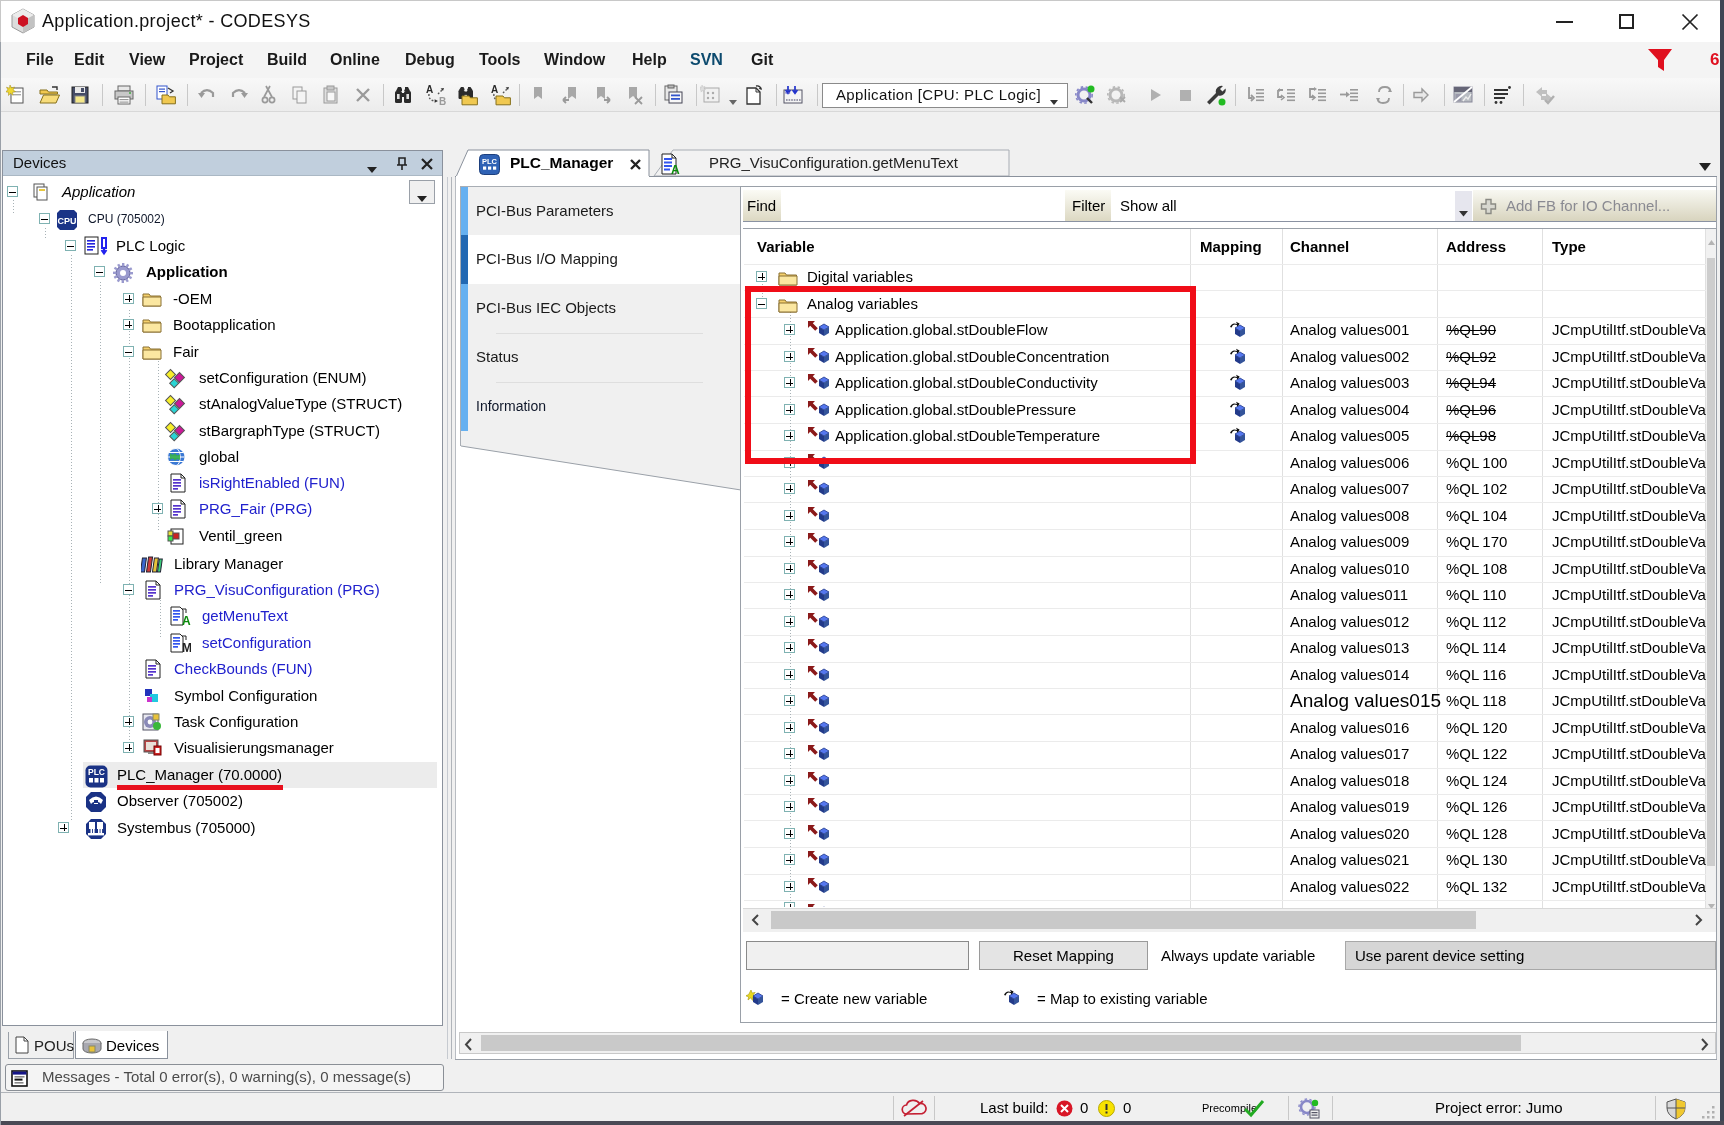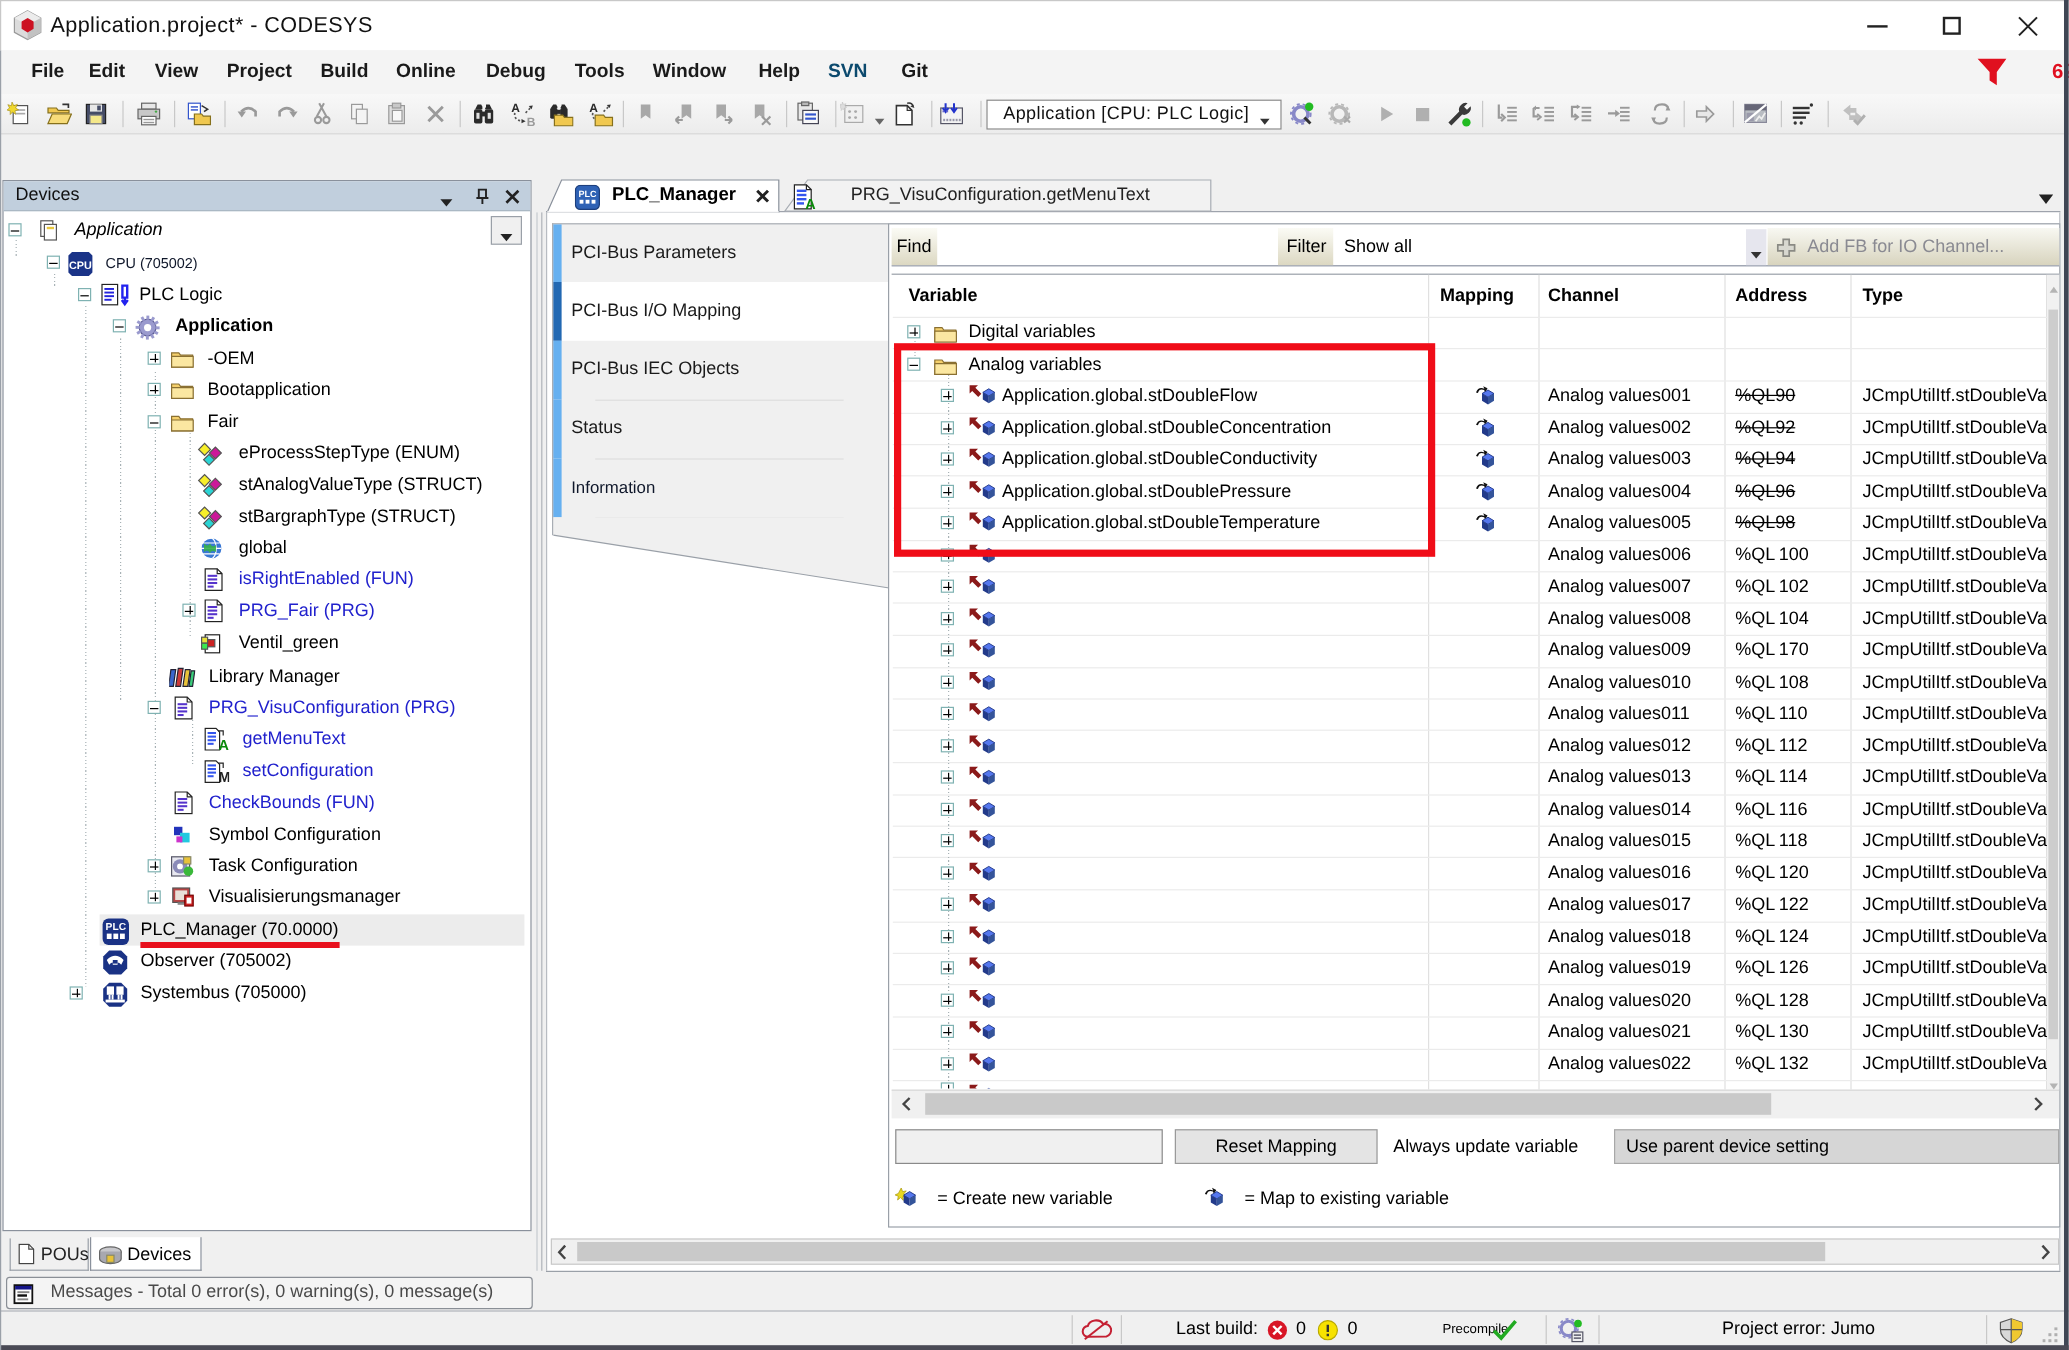--- a/index.html
+++ b/index.html
@@ -376,21 +376,21 @@
 <div style="position:absolute;left:142px;top:342px;width:22px;height:21px;"><svg width="20" height="20" viewBox="0 0 20 20">
       <path d="M1 5 l6 0 1.5 2 10 0 0 10 -17.5 0 z" fill="#f5d06c" stroke="#8a7032" stroke-width="1"></path>
       <path d="M1 8 l18 0 0 9 -18 0 z" fill="#fbe7a1" stroke="#8a7032" stroke-width="1"></path>
     </svg></div>
 <div style="position:absolute;left:173px;top:341px;height:22px;line-height:22px;font-size:15px;color:#000;font-weight:normal;white-space:nowrap;">Fair</div>
 <div style="position:absolute;left:164px;top:368px;width:22px;height:21px;"><svg width="22" height="22" viewBox="0 0 22 22">
       <rect x="3" y="3" width="7" height="7" transform="rotate(45 6.5 6.5)" fill="#f7ef2a" stroke="#555"></rect>
       <rect x="12" y="6" width="7" height="7" transform="rotate(45 15.5 9.5)" fill="#cc1899" stroke="#555"></rect>
       <rect x="7" y="12" width="6.4" height="6.4" transform="rotate(45 10.2 15.2)" fill="#2ad4d4" stroke="#555"></rect>
     </svg></div>
-<div style="position:absolute;left:199px;top:367px;height:22px;line-height:22px;font-size:15px;color:#000;font-weight:normal;white-space:nowrap;">eProcessStepType (ENUM)</div>
+<div style="position:absolute;left:199px;top:367px;height:22px;line-height:22px;font-size:15px;color:#000;font-weight:normal;white-space:nowrap;">setConfiguration (ENUM)</div>
 <div style="position:absolute;left:164px;top:394px;width:22px;height:21px;"><svg width="22" height="22" viewBox="0 0 22 22">
       <rect x="3" y="3" width="7" height="7" transform="rotate(45 6.5 6.5)" fill="#f7ef2a" stroke="#555"></rect>
       <rect x="12" y="6" width="7" height="7" transform="rotate(45 15.5 9.5)" fill="#cc1899" stroke="#555"></rect>
       <rect x="7" y="12" width="6.4" height="6.4" transform="rotate(45 10.2 15.2)" fill="#2ad4d4" stroke="#555"></rect>
     </svg></div>
 <div style="position:absolute;left:199px;top:393px;height:22px;line-height:22px;font-size:15px;color:#000;font-weight:normal;white-space:nowrap;">stAnalogValueType (STRUCT)</div>
 <div style="position:absolute;left:164px;top:421px;width:22px;height:21px;"><svg width="22" height="22" viewBox="0 0 22 22">
       <rect x="3" y="3" width="7" height="7" transform="rotate(45 6.5 6.5)" fill="#f7ef2a" stroke="#555"></rect>
       <rect x="12" y="6" width="7" height="7" transform="rotate(45 15.5 9.5)" fill="#cc1899" stroke="#555"></rect>
       <rect x="7" y="12" width="6.4" height="6.4" transform="rotate(45 10.2 15.2)" fill="#2ad4d4" stroke="#555"></rect>
@@ -886,21 +886,21 @@
 <div style="position:absolute;left:1552px;top:664px;width:156px;height:22px;line-height:22px;font-size:15px;color:#000;white-space:nowrap;overflow:hidden;">JCmpUtilItf.stDoubleValu</div>
 <div style="position:absolute;left:784px;top:695px;width:11px;height:11px;border:1px solid #7fb2b2;background:#fff;"></div>
 <div style="position:absolute;left:786px;top:700.5px;width:7px;height:1.5px;background:#000;"></div>
 <div style="position:absolute;left:789.5px;top:697px;width:1.5px;height:7px;background:#000;"></div>
 <div style="position:absolute;left:806px;top:690px;width:24px;height:22px;"><svg width="24" height="22" viewBox="0 0 24 22">
       <path d="M2 2 l7 0 -2.2 2.2 5 5 -2.6 2.6 -5 -5 L2 9 Z" fill="#8b1a1a"></path>
       <path d="M13 8 l5 -3 5 3 -5 3 z" fill="#5577ee" stroke="#223a8a" stroke-width="0.8"></path>
       <path d="M13 8 l0 6 5 3 0 -6 z" fill="#223a8a"></path>
       <path d="M23 8 l0 6 -5 3 0 -6 z" fill="#34549a"></path>
     </svg></div>
-<div style="position:absolute;left:1290px;top:690px;height:22px;line-height:22px;font-size:15px;color:#000;font-weight:normal;white-space:nowrap;">Analog values015</div>
+<div style="position:absolute;left:1290px;top:690px;height:22px;line-height:22px;font-size:19px;color:#000;font-weight:normal;white-space:nowrap;">Analog values015</div>
 <div style="position:absolute;left:1446px;top:690px;height:22px;line-height:22px;font-size:15px;color:#000;font-weight:normal;white-space:nowrap;">%QL 118</div>
 <div style="position:absolute;left:1552px;top:690px;width:156px;height:22px;line-height:22px;font-size:15px;color:#000;white-space:nowrap;overflow:hidden;">JCmpUtilItf.stDoubleValu</div>
 <div style="position:absolute;left:784px;top:722px;width:11px;height:11px;border:1px solid #7fb2b2;background:#fff;"></div>
 <div style="position:absolute;left:786px;top:727.5px;width:7px;height:1.5px;background:#000;"></div>
 <div style="position:absolute;left:789.5px;top:724px;width:1.5px;height:7px;background:#000;"></div>
 <div style="position:absolute;left:806px;top:717px;width:24px;height:22px;"><svg width="24" height="22" viewBox="0 0 24 22">
       <path d="M2 2 l7 0 -2.2 2.2 5 5 -2.6 2.6 -5 -5 L2 9 Z" fill="#8b1a1a"></path>
       <path d="M13 8 l5 -3 5 3 -5 3 z" fill="#5577ee" stroke="#223a8a" stroke-width="0.8"></path>
       <path d="M13 8 l0 6 5 3 0 -6 z" fill="#223a8a"></path>
       <path d="M23 8 l0 6 -5 3 0 -6 z" fill="#34549a"></path>

